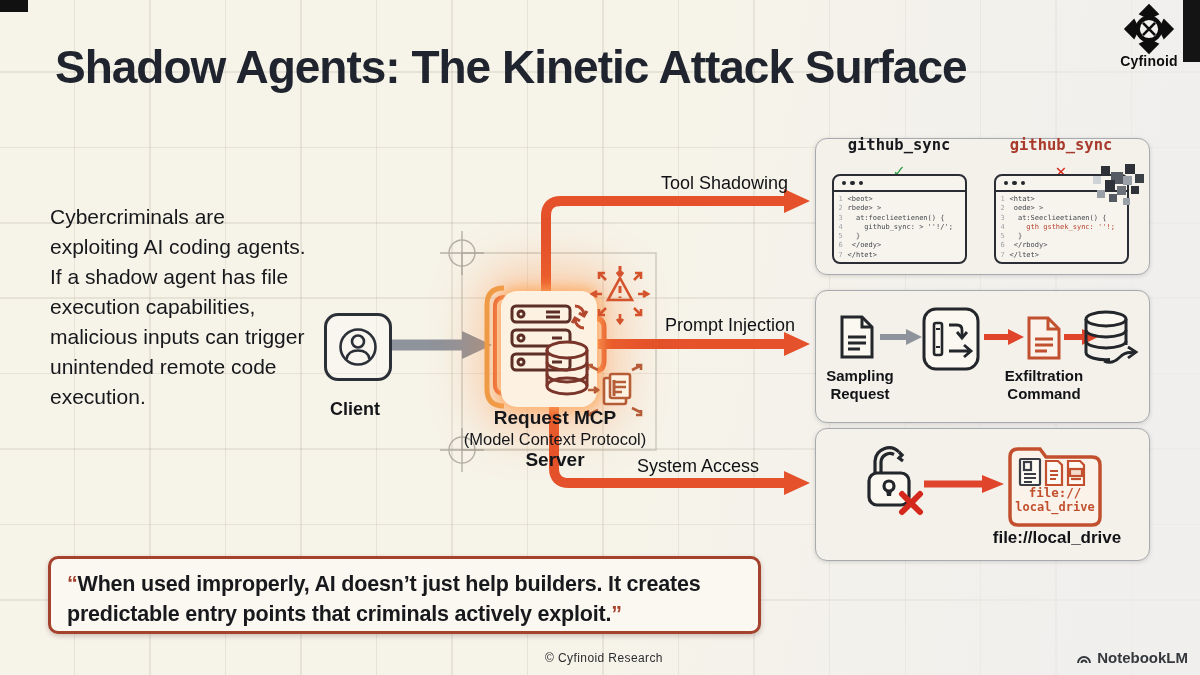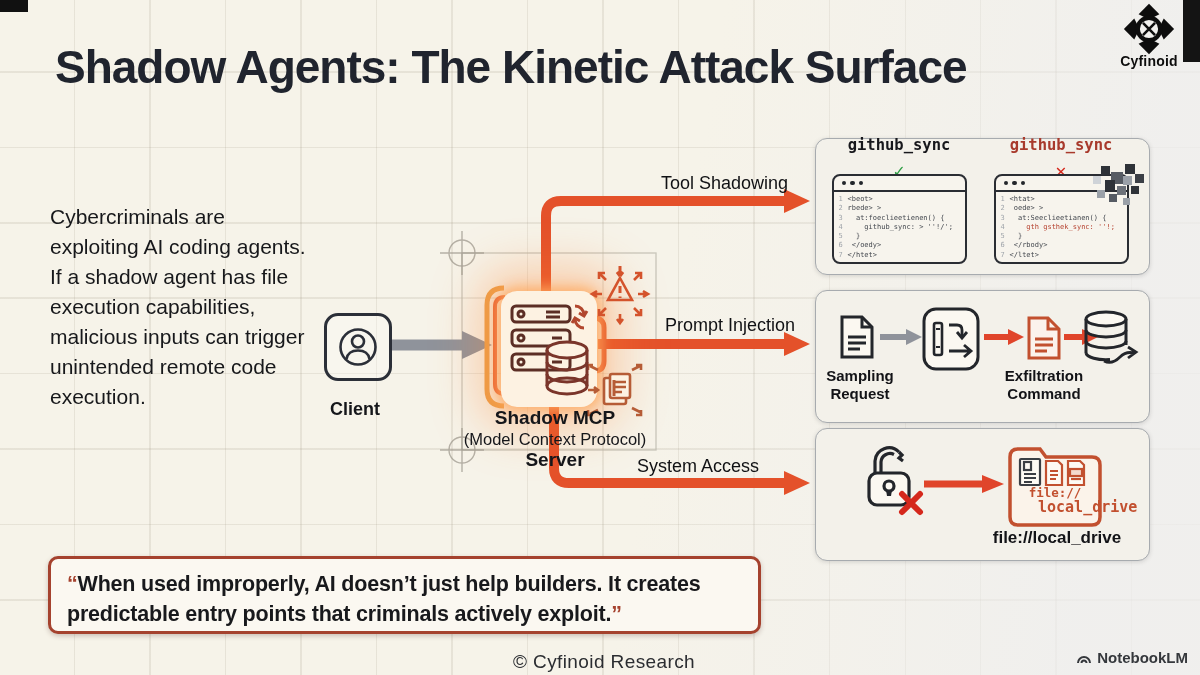--- a/index.html
+++ b/index.html
@@ -68,21 +68,21 @@
   .glitch{position:absolute;right:-16px;top:-12px;width:60px;height:46px;}
   .glitch span{position:absolute;display:block;}
 
   .mini-label{position:absolute;text-align:center;font-size:15px;font-weight:bold;line-height:18px;color:#121317;}
 
   .quote{left:48px;top:556px;width:713px;height:78px;border:3px solid #a5422e;border-radius:10px;background:#fbf8f1;
     box-shadow:0 2px 5px rgba(80,40,30,.25);z-index:3;box-sizing:border-box;padding:10px 16px 0 16px;
     font-size:21.5px;font-weight:600;line-height:30px;color:#18191c;letter-spacing:-0.2px;}
   .qmark{color:#a5422e;font-weight:bold;}
 
-  .footer-copy{left:8px;right:0;top:651px;text-align:center;font-size:19px;color:#2b2d31;letter-spacing:.4px;z-index:3;}
+  .footer-copy{left:8px;right:0;top:651px;text-align:center;font-size:12px;color:#2b2d31;letter-spacing:.4px;z-index:3;}
   .watermark{right:12px;top:649px;display:flex;align-items:center;gap:5px;font-size:15px;font-weight:bold;color:#35383c;z-index:3;}
 </style>
 </head>
 <body>
 
 <div class="stage">
 
   <svg class="abs overlay z0" width="1200" height="675" viewBox="0 0 1200 675">
     <rect x="462" y="253" width="194" height="197" fill="none" stroke="#b6b2a6" stroke-width="1.4" opacity=".65"></rect>
     <g stroke="#9a958a" stroke-width="1.4" fill="none" opacity=".7">
@@ -202,21 +202,21 @@
     <path d="M30,20 h12 M30,25 h12 M30,30 h8"></path>
     <path d="M30,18 v16" stroke-width="3"></path>
     <path d="M4,28 h10 M10,25 l4,3 l-4,3"></path>
     <path d="M48,8 l8,-4 M52,3 h5 v5"></path>
     <path d="M48,46 l8,4 M52,53 h5 v-5"></path>
     <path d="M14,8 l-8,-4 M9,3 h-5 v5"></path>
     <path d="M14,48 l-8,4 M9,53 h-5 v-5"></path>
   </svg>
 
   <div class="abs server-labels">
-    <div class="server-l1">Shadow MCP</div>
+    <div class="server-l1">Request MCP</div>
     <div class="server-l2">(Model Context Protocol)</div>
     <div class="server-l3">Server</div>
   </div>
 
   <div class="abs arrow-label lbl-tool">Tool Shadowing</div>
   <div class="abs arrow-label lbl-prompt">Prompt Injection</div>
   <div class="abs arrow-label lbl-system">System Access</div>
 
   <div class="abs card card1">
     <div class="cw-col cw-colA">
@@ -334,21 +334,21 @@
         <path d="M42,20 h12 l4,4 v20 h-16 Z" fill="#fdfaf4"></path>
         <path d="M46,30 h8 M46,34 h8 M46,38 h6"></path>
       </g>
       <g stroke="#c2502f" stroke-width="2.2">
         <path d="M64,20 h12 l4,4 v20 h-16 Z" fill="#fdfaf4"></path>
         <rect x="66" y="28" width="12" height="7" fill="#f4d9cd"></rect>
         <path d="M67,38 h10"></path>
       </g>
     </svg>
     <div class="mini-label" style="left:196px;top:56px;width:86px;color:#c2502f;font-family:'DejaVu Sans Mono','Liberation Mono',monospace;font-size:12.5px;line-height:15px;">file://</div>
-    <div class="mini-label" style="left:196px;top:71px;width:86px;color:#c2502f;font-family:'DejaVu Sans Mono','Liberation Mono',monospace;font-size:15px;line-height:15px;margin-left:26px;">local_drive</div>
+    <div class="mini-label" style="left:196px;top:71px;width:86px;color:#c2502f;font-family:'DejaVu Sans Mono','Liberation Mono',monospace;font-size:12px;line-height:15px;">local_drive</div>
     <div class="mini-label" style="left:166px;top:100px;width:150px;font-size:17px;">file://local_drive</div>
   </div>
 
   <div class="abs quote"><span class="qmark">“</span><span>When used improperly, AI doesn’t just help builders. It creates predictable entry points that criminals actively exploit.</span><span class="qmark">”</span></div>
 
   <div class="abs footer-copy">© Cyfinoid Research</div>
   <div class="abs watermark">
     <svg width="16" height="14" viewBox="0 0 16 14" fill="none" stroke="#35383c" stroke-width="2">
       <path d="M2,12 a6,6 0 0 1 12,0"></path>
       <path d="M5.5,12 a2.5,2.5 0 0 1 5,0"></path>

